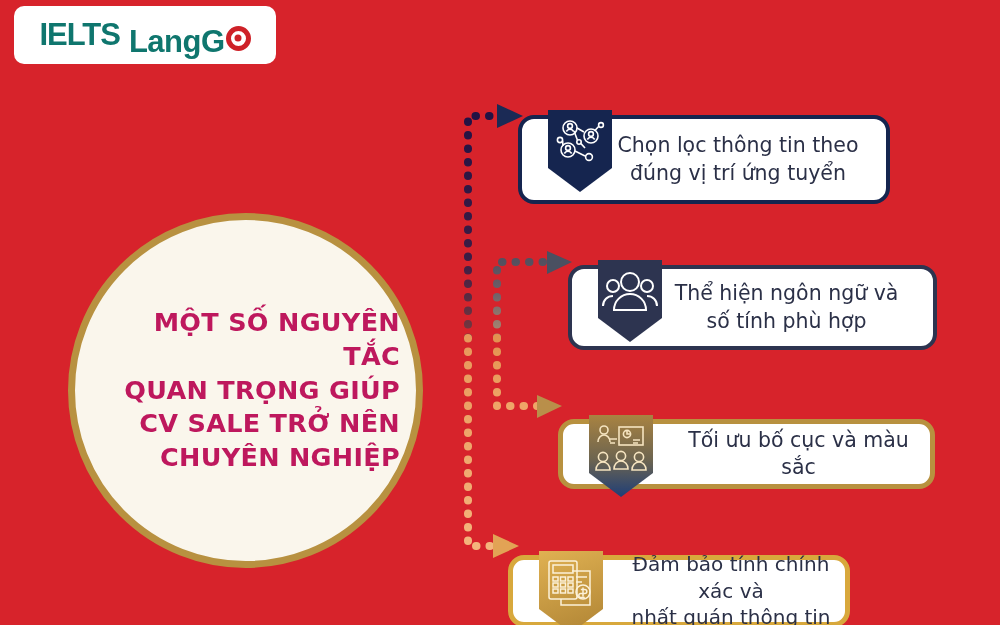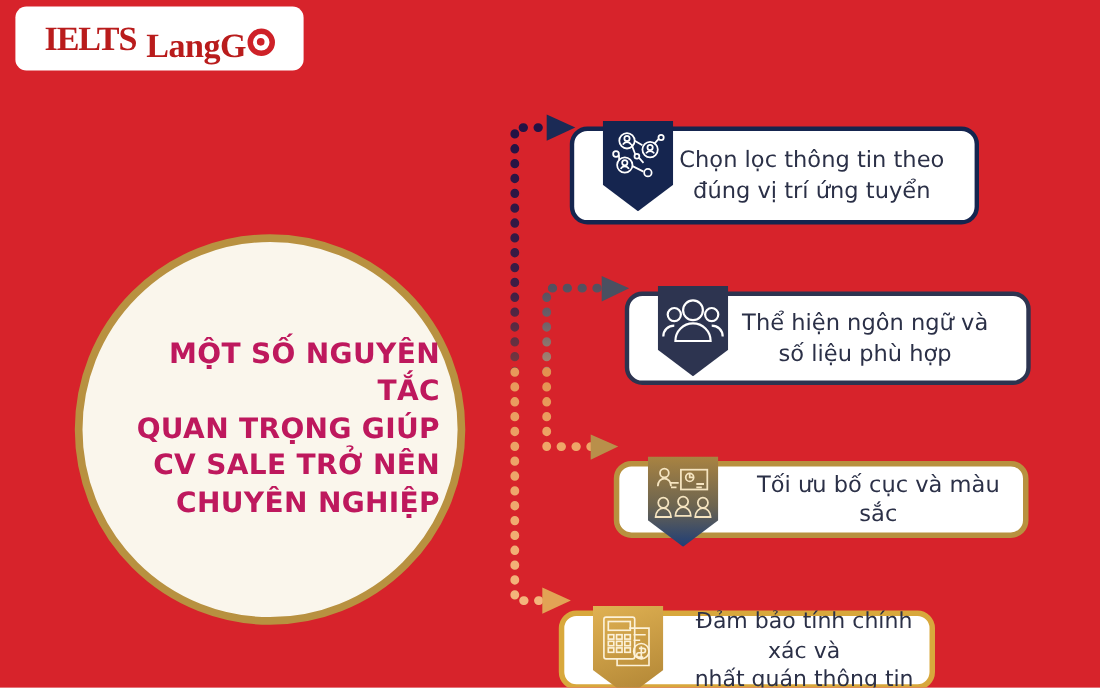--- a/index.html
+++ b/index.html
@@ -17,23 +17,23 @@
   
   #logo-plate {
     position: absolute; left: 14px; top: 6px;
     width: 262px; height: 58px;
     background: #FFFFFF;
     border-radius: 10px;
     display: flex; align-items: center; justify-content: center;
   }
   #logo-text {
     font-size: 31px; font-weight: 700;
-    color: #b91c1c; letter-spacing: -0.5px;
+    color: #0f766e; letter-spacing: -0.5px;
     display: flex; align-items: center;
-    font-family: Liberation Serif, serif;
+    font-family: Liberation Sans, sans-serif;
   }
   #logo-text .l1 { letter-spacing: -1px; }
   #logo-text .l2 { margin-left: 9px; letter-spacing: -0.5px; margin-top: 13px; }
   .logo-target {
     display: inline-block;
     width: 25px; height: 25px; border-radius: 50%;
     border: 5px solid #CE2128;
     position: relative; margin-left: 1px; top: 3px;
   }
   .logo-target::after {
@@ -201,21 +201,21 @@
       <g stroke="#FFFFFF" stroke-width="2" fill="none">
         <circle cx="15" cy="26" r="6"></circle>
         <path d="M5 46c0-6 4.5-10 10-10"></path>
         <circle cx="49" cy="26" r="6"></circle>
         <path d="M59 46c0-6-4.5-10-10-10"></path>
         <circle cx="32" cy="22" r="9"></circle>
         <path d="M16 50c0-9 7.2-16 16-16s16 7 16 16z"></path>
       </g>
     </svg>
     <div class="card-text">Thể hiện ngôn ngữ và
-số liệu phù hợp</div>
+số tính phù hợp</div>
   </div>
 
   <div class="card" id="card3">
     <svg class="shield" viewBox="0 0 64 82">
       <defs>
         <linearGradient id="sh3" x1="0" y1="0" x2="0" y2="1">
           <stop offset="0%" stop-color="#A98341"></stop>
           <stop offset="55%" stop-color="#6C6450"></stop>
           <stop offset="100%" stop-color="#1F3E77"></stop>
         </linearGradient>

